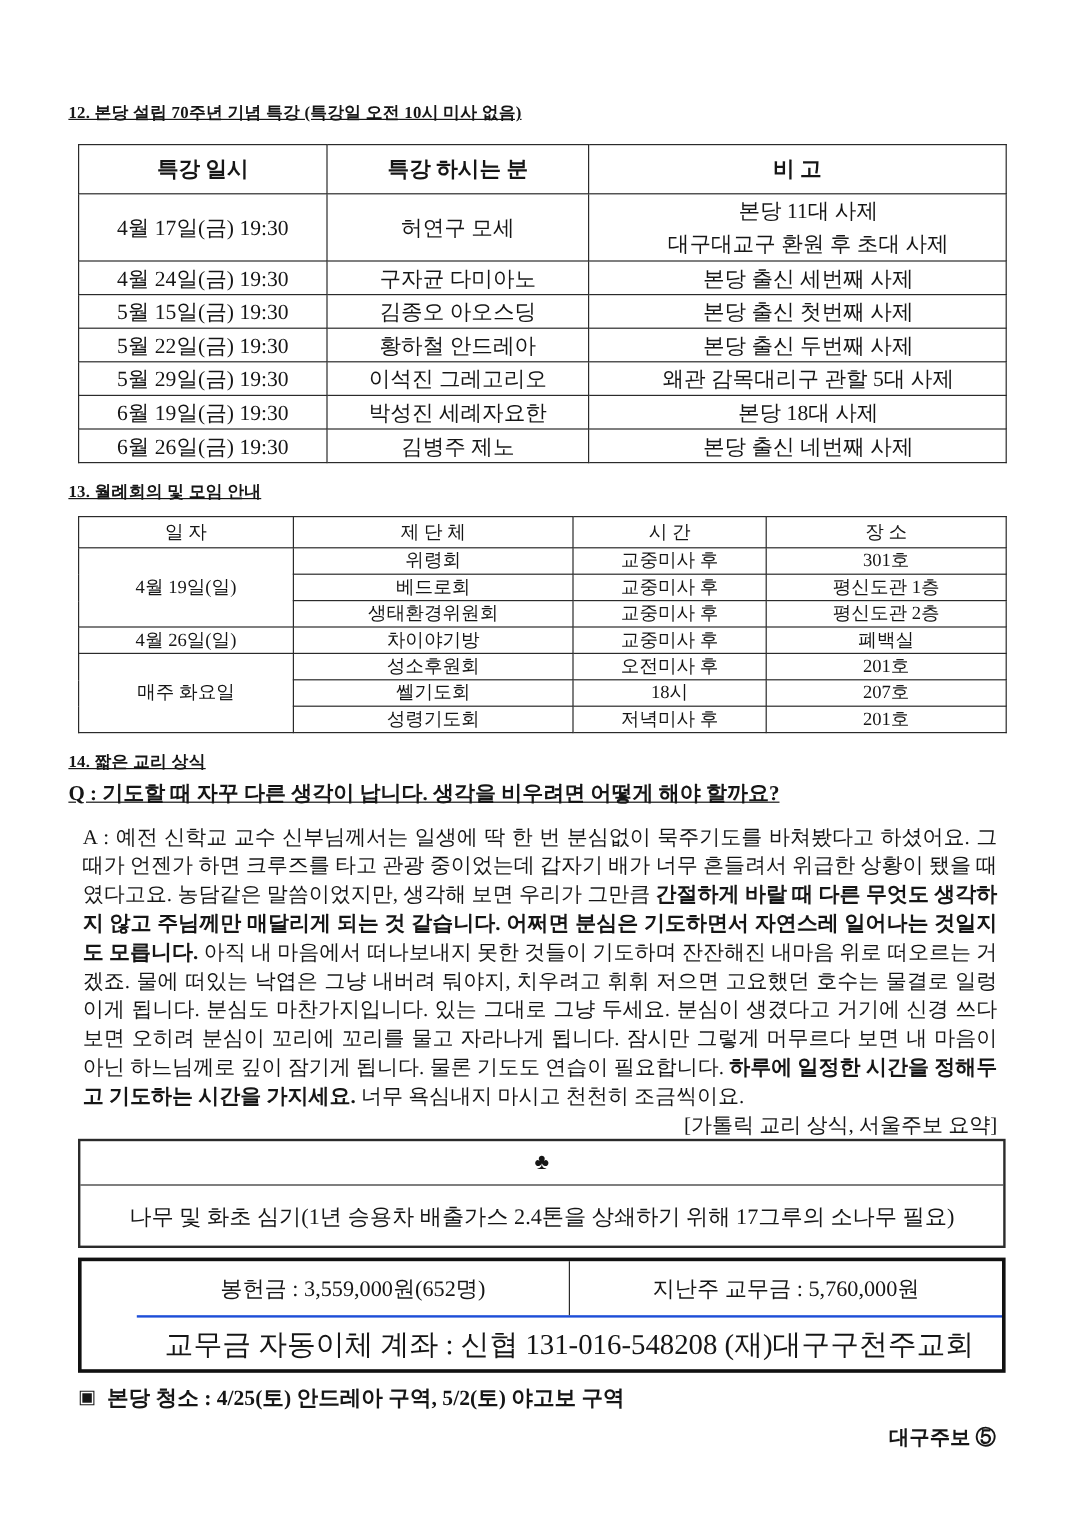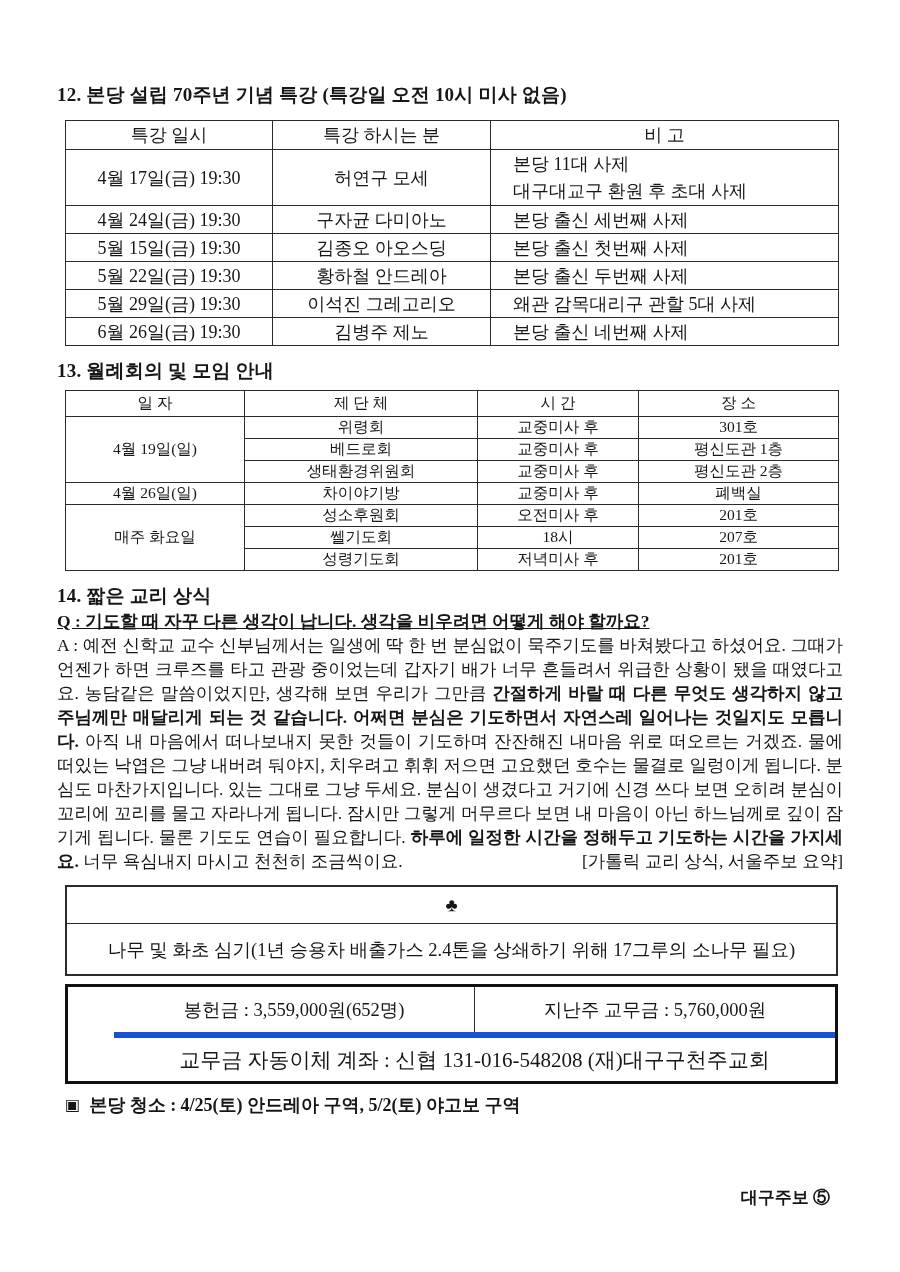--- a/index.html
+++ b/index.html
@@ -4,58 +4,58 @@
 <style>
   html,body{margin:0;padding:0;background:#fff;}
   body{
     width:900px;height:1272px;
     color:#161616;
     font-family:"Liberation Serif","DejaVu Serif",serif;
     -webkit-font-smoothing:antialiased;
   }
   .page{box-sizing:border-box;width:900px;height:1272px;padding:83px 57px 0 57px;position:relative;}
 
-  .sec-title{font-size:19px;font-weight:bold;line-height:24px;margin:0;letter-spacing:.2px;}
+  .sec-title{font-size:14px;font-weight:bold;line-height:24px;margin:0;letter-spacing:.2px;text-decoration:underline;}
   .gap-sm{height:7px;}
   .gap-md{height:13px;}
 
   table{border-collapse:collapse;table-layout:fixed;width:773px;margin-left:8px;}
   th,td{border:1px solid #2b2b2b;text-align:center;vertical-align:middle;padding:0 4px;box-sizing:border-box;overflow:hidden;}
 
   
   .t-lecture{font-size:18px;}
-  .t-lecture th{font-weight:normal;height:29px;}
+  .t-lecture th{font-weight:bold;height:41px;}
   .t-lecture td{height:28px;}
-  .t-lecture td.remark{text-align:left;padding-left:22px;}
+  .t-lecture td.remark{text-align:center;padding-left:22px;}
   .t-lecture tr.tall td{height:56px;}
   .t-lecture td.multiline{white-space:pre-line;line-height:27px;}
 
   
   .t-meeting{font-size:15.5px;}
   .t-meeting th{font-weight:normal;height:26px;}
   .t-meeting td{height:21px;}
 
   
   .q-line{font-size:17.5px;line-height:24px;font-weight:bold;margin:1px 0 0 0;text-decoration:underline;}
-  .a-para{font-size:17.5px;line-height:24px;margin:0;text-align:justify;}
+  .a-para{font-size:17.5px;line-height:24px;margin:12px;text-align:justify;}
   .a-para .bold{font-weight:bold;}
   .a-para .cite{float:right;font-weight:normal;}
 
   
   .practice-box{width:773px;margin-left:8px;border:2px solid #2b2b2b;box-sizing:border-box;}
   .pb-title{height:36px;display:flex;align-items:center;justify-content:center;gap:8px;
             border-bottom:1px solid #2b2b2b;font-size:18.5px;font-weight:bold;}
   .pb-content{height:50px;display:flex;align-items:center;justify-content:center;font-size:18.5px;}
 
   
   .finance-box{width:773px;margin-left:8px;border:3px solid #111;box-sizing:border-box;padding-left:46px;}
   .fb-row{display:flex;height:45px;}
   .fb-cell{flex:1;display:flex;align-items:center;justify-content:center;font-size:18.5px;}
   .fb-cell.first{border-right:1px solid #2b2b2b;}
-  .fb-account{height:43px;border-top:6px solid #1d4ed8;display:flex;align-items:center;justify-content:center;font-size:21px;}
+  .fb-account{height:43px;border-top:2px solid #1d4ed8;display:flex;align-items:center;justify-content:center;font-size:24px;}
 
   .cleaning{font-size:18px;font-weight:bold;line-height:24px;margin:9px 0 0 8px;display:flex;align-items:center;gap:9px;}
   .cleaning .sq{font-size:16px;}
 
   .page-footer{position:absolute;right:70px;top:1186px;font-size:17px;font-weight:bold;}
 </style>
 </head>
 <body>
 
 <div class="page">
@@ -95,20 +95,25 @@
       </tr>
       <tr>
         <td>5월 22일(금) 19:30</td>
         <td>황하철 안드레아</td>
         <td class="remark">본당 출신 두번째 사제</td>
       </tr>
       <tr>
         <td>5월 29일(금) 19:30</td>
         <td>이석진 그레고리오</td>
         <td class="remark">왜관 감목대리구 관할 5대 사제</td>
+      </tr>
+      <tr>
+        <td>6월 19일(금) 19:30</td>
+        <td>박성진 세례자요한</td>
+        <td class="remark">본당 18대 사제</td>
       </tr>
       <tr>
         <td>6월 26일(금) 19:30</td>
         <td>김병주 제노</td>
         <td class="remark">본당 출신 네번째 사제</td>
       </tr>
     </tbody>
   </table>
 
   <div class="gap-md"></div>

